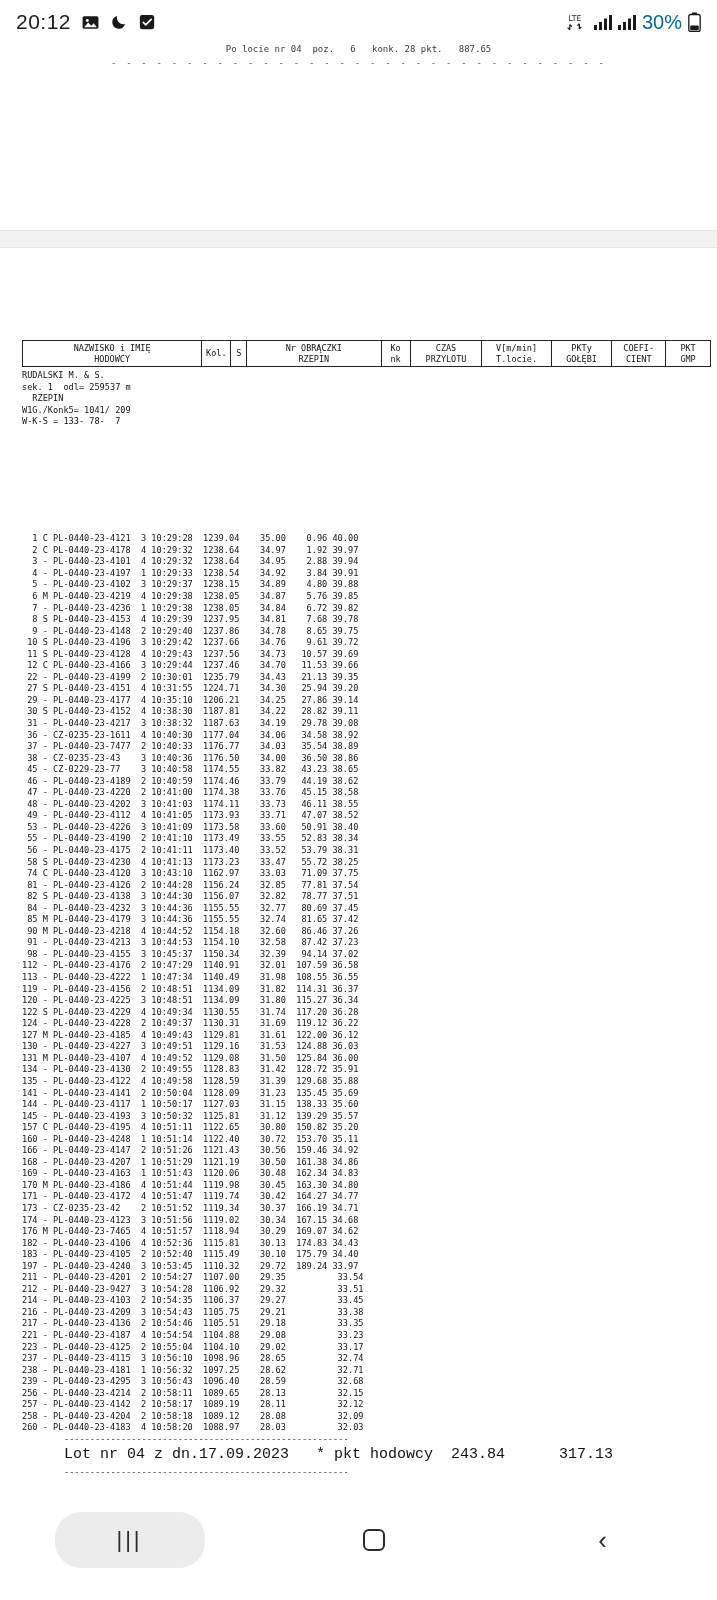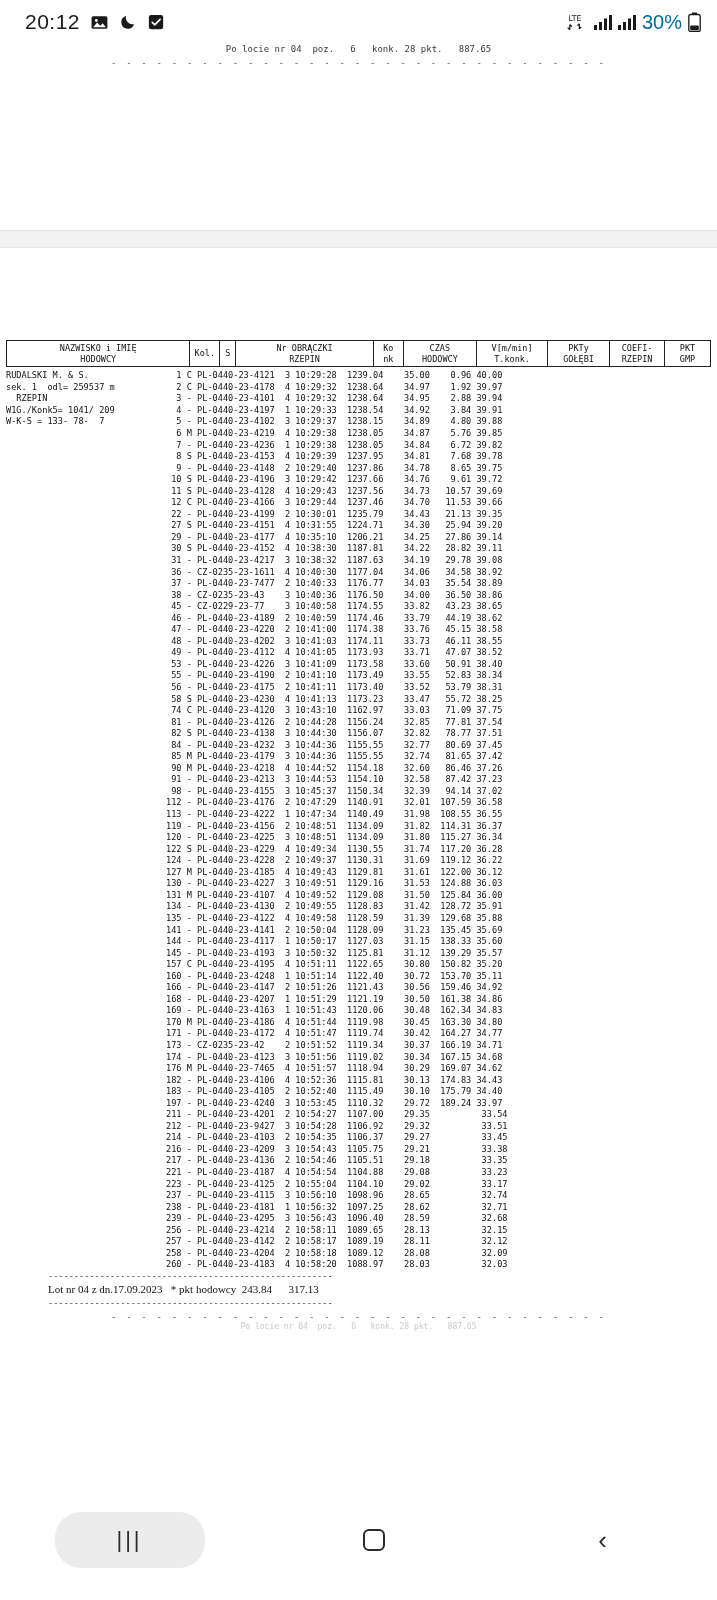--- a/index.html
+++ b/index.html
@@ -13,21 +13,21 @@
 
   
   .statusbar {
     height: 44px;
     background: #ffffff;
     display: flex;
     align-items: center;
     justify-content: space-between;
     padding: 0 16px;
   }
-  .sb-left { display: flex; align-items: center; gap: 10px; margin-left: 9px; }
+  .sb-left { display: flex; align-items: center; gap: 10px; }
   .sb-clock { font-size: 21px; color: #1a1a1a; letter-spacing: 0.5px; }
   .sb-icon { display: inline-flex; align-items: center; justify-content: center; color: #000000; }
   .sb-right { display: flex; align-items: center; gap: 6px; }
   .sb-batt-text { font-size: 20px; color: #0369a1; }
 
   
   .viewport {
     position: absolute;
     top: 44px; left: 0; right: 0; bottom: 120px;
     background: #ffffff;
@@ -57,20 +57,21 @@
 
   .gap-band { height: 160px; background: #ffffff; }
   .sep-band { height: 18px; background: #f2f2f2; border-top: 1px solid #e6e6e6; border-bottom: 1px solid #e6e6e6;}
   .gap-band2 { height: 92px; background: #ffffff; }
 
   
   .doc {
     padding: 0 6px;
     font-family: "DejaVu Sans Mono", monospace;
     color: #111;
+    margin-left: 16px;
   }
   table.hdr {
     border-collapse: collapse;
     width: 100%;
     font-size: 8.5px;
     line-height: 1.25;
   }
   table.hdr td {
     border: 1px solid #222;
     text-align: center;
@@ -90,22 +91,22 @@
   .owner-block { white-space: pre; }
   .rule {
     font-family: "DejaVu Sans Mono", monospace;
     font-size: 8.6px;
     color: #333;
     white-space: pre;
     line-height: 1.2;
     padding-left: 42px;
   }
   .footline {
-    font-family: Liberation Serif, serif;
-    font-size: 11px;
+    font-family: Liberation Mono, monospace;
+    font-size: 15px;
     color: #111;
     white-space: pre;
     line-height: 1.5;
     padding-left: 42px;
   }
   .bottom-dash {
     margin-top: 4px;
     font-family: "DejaVu Sans Mono", monospace;
     font-size: 9px;
     color: #555;
@@ -231,34 +232,34 @@
           <tr>
         <td style="width:160px">NAZWISKO i IMIĘ
 HODOWCY</td>
         <td style="width:26px">Kol.</td>
         <td style="width:14px">S</td>
         <td style="width:120px">Nr OBRĄCZKI
 RZEPIN</td>
         <td style="width:26px">Ko
 nk</td>
         <td style="width:64px">CZAS
-HODOWCY</td>
+PRZYLOTU</td>
         <td style="width:62px">V[m/min]
-T.konk.</td>
+T.locie.</td>
         <td style="width:54px">PKTy
 GOŁĘBI</td>
         <td style="width:48px">COEFI-
-RZEPIN</td>
+CIENT</td>
         <td style="width:40px">PKT
 GMP</td>
       </tr>
     </tbody>
       </table>
 
-    <div style="display:flex; align-items:flex-start;">
+    <div style="display:flex; align-items:flex-start;flex-direction:column;">
       <div class="rows owner-block" style="width:160px; flex:0 0 160px;">RUDALSKI M. &amp; S.
 sek. 1  odl= 259537 m
   RZEPIN
 W1G./Konk5= 1041/ 209
 W-K-S = 133- 78-  7</div>
       <div class="rows" style="flex:1 1 auto;">  1 C PL-0440-23-4121  3 10:29:28  1239.04    35.00    0.96 40.00
   2 C PL-0440-23-4178  4 10:29:32  1238.64    34.97    1.92 39.97
   3 - PL-0440-23-4101  4 10:29:32  1238.64    34.95    2.88 39.94
   4 - PL-0440-23-4197  1 10:29:33  1238.54    34.92    3.84 39.91
   5 - PL-0440-23-4102  3 10:29:37  1238.15    34.89    4.80 39.88

